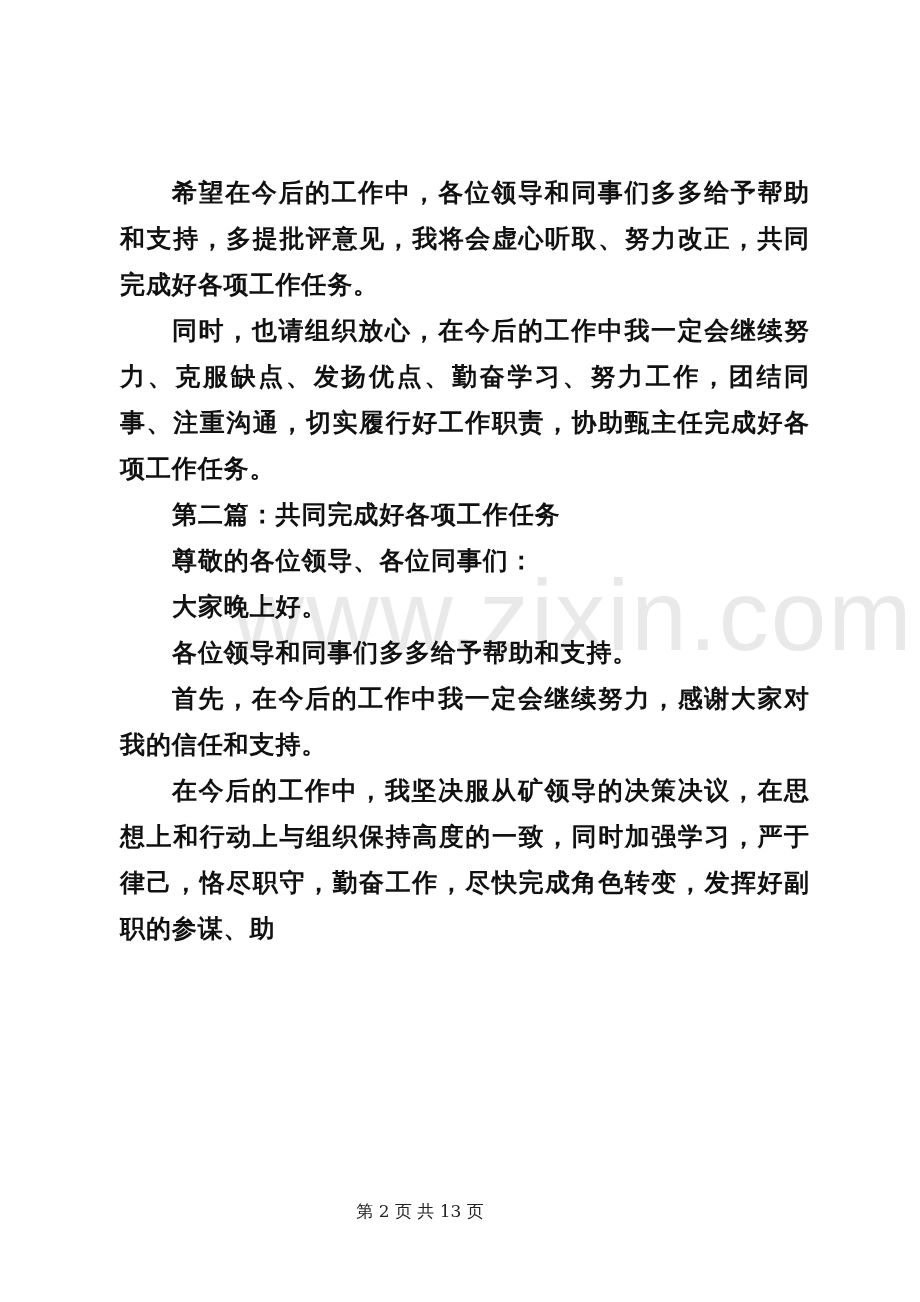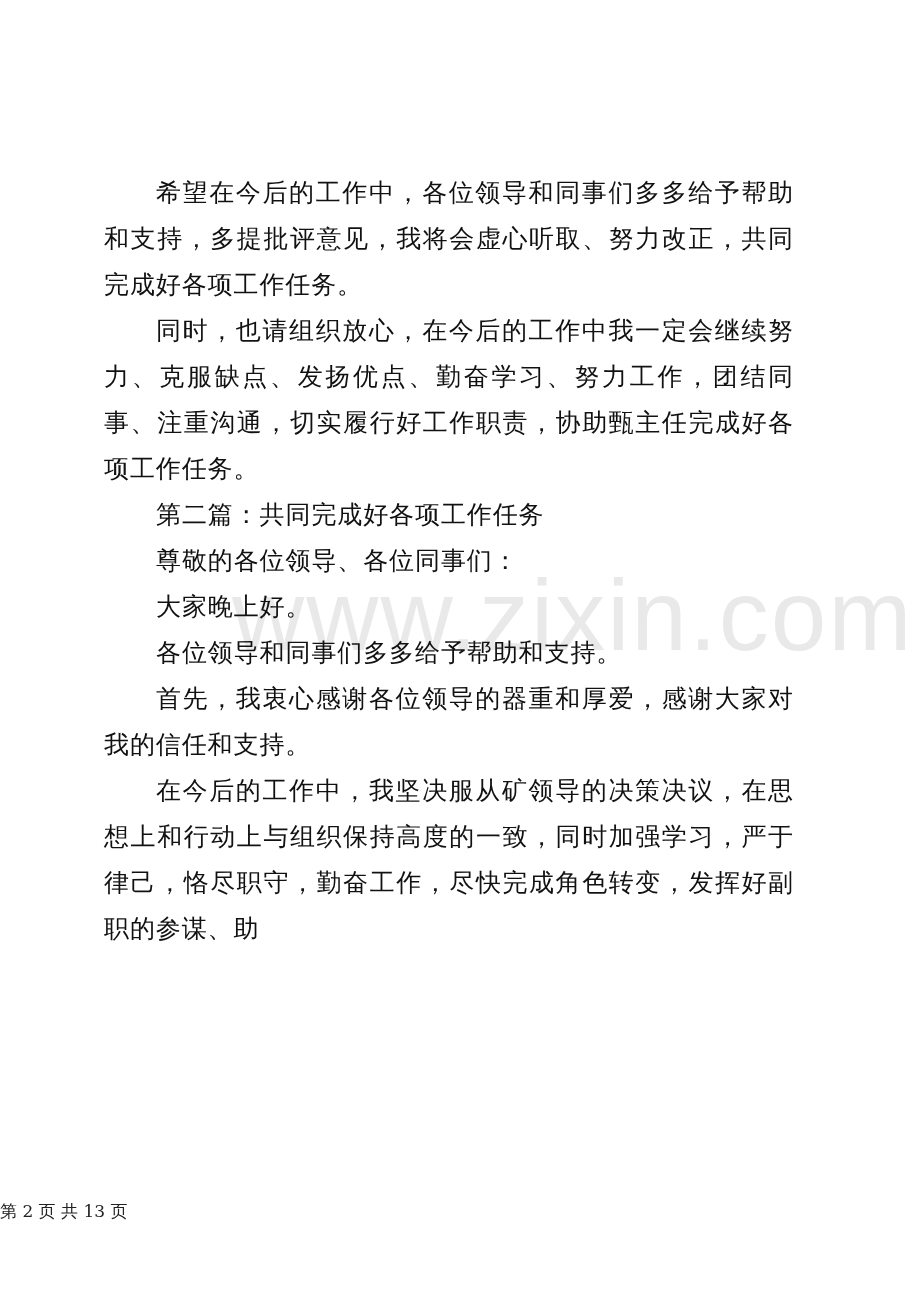--- a/index.html
+++ b/index.html
@@ -1,42 +1,42 @@
 <!DOCTYPE html>
 <html><head>
 <meta charset="utf-8">
 <style>
   html, body { margin: 0; padding: 0; background: #ffffff; }
   body { width: 920px; height: 1302px; position: relative; overflow: hidden;
          font-family: "DejaVu Serif", "Liberation Serif", serif; color: #111; }
   .page { position: absolute; left: 0; top: 0; width: 920px; height: 1302px; }
-  .content { position: absolute; left: 104px; top: 170px; width: 690px; }
+  .content { position: absolute; left: 120px; top: 170px; width: 690px; font-weight: bold; }
   .para { margin: 0; font-size: 25px; line-height: 46px; letter-spacing: 0.9px;
           text-align: justify; text-align-last: left; }
   .indent { text-indent: 52px; }
   .watermark { position: absolute; left: 232px; top: 565px; font-family: "Liberation Sans", sans-serif;
                font-size: 100px; color: #d8d8d8; letter-spacing: 2px; opacity: 0.55;
                pointer-events: none; z-index: 0; line-height: 100px; font-weight: 300; }
   .content { z-index: 1; }
-  .footer { position: absolute; top: 1200px; left: 0; width: 840px; 
+  .footer { position: absolute; top: 1200px; left: 0; width: 840px; text-align: center;
             font-size: 17px; color: #222; }
 </style>
 </head>
 <body>
 
 <div class="page">
   <div class="watermark">www.zixin.com.cn</div>
 
   <div class="content">
     <p class="para indent">希望在今后的工作中，各位领导和同事们多多给予帮助和支持，多提批评意见，我将会虚心听取、努力改正，共同完成好各项工作任务。</p>
     <p class="para indent">同时，也请组织放心，在今后的工作中我一定会继续努力、克服缺点、发扬优点、勤奋学习、努力工作，团结同事、注重沟通，切实履行好工作职责，协助甄主任完成好各项工作任务。</p>
     <p class="para indent">第二篇：共同完成好各项工作任务</p>
     <p class="para indent">尊敬的各位领导、各位同事们：</p>
     <p class="para indent">大家晚上好。</p>
     <p class="para indent">各位领导和同事们多多给予帮助和支持。</p>
-    <p class="para indent">首先，我衷心感谢各位领导的器重和厚爱，感谢大家对我的信任和支持。</p>
+    <p class="para indent">首先，在今后的工作中我一定会继续努力，感谢大家对我的信任和支持。</p>
     <p class="para indent">在今后的工作中，我坚决服从矿领导的决策决议，在思想上和行动上与组织保持高度的一致，同时加强学习，严于律己，恪尽职守，勤奋工作，尽快完成角色转变，发挥好副职的参谋、助</p>
   </div>
 
   <div class="footer">
     <span>第 2 页  共 13 页</span>
   </div>
 </div>
 
 </body></html>

